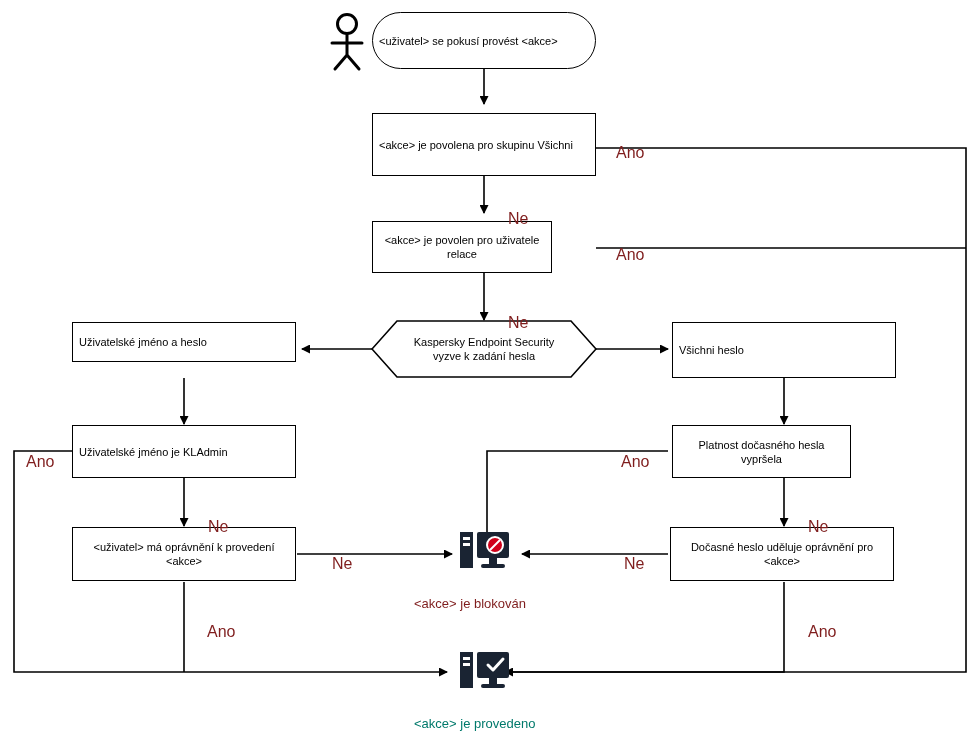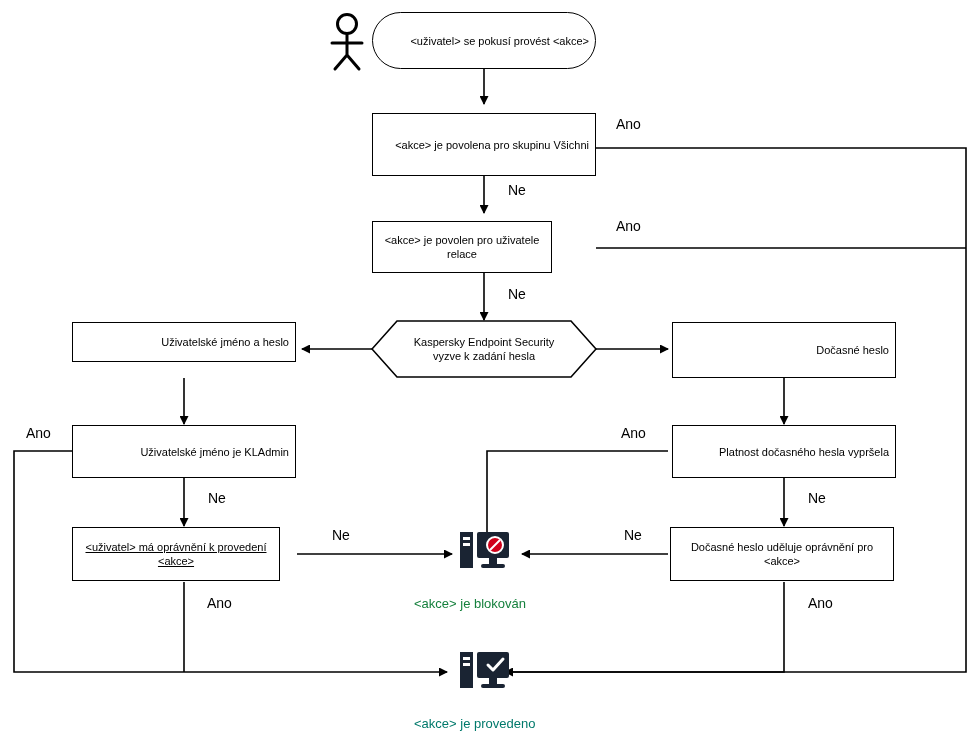--- a/index.html
+++ b/index.html
@@ -17,21 +17,21 @@
     background: #ffffff;
     overflow: hidden;
   }
   .node {
     position: absolute;
     box-sizing: border-box;
     border: 1.5px solid #000000;
     background: #ffffff;
     display: flex;
     align-items: center;
-    justify-content: flex-end;
+    justify-content: flex-start;
     text-align: center;
     font-size: 11px;
     line-height: 14px;
     color: #000000;
     padding: 2px 6px;
   }
   .rounded {
     border-radius: 30px;
   }
   .hexwrap {
@@ -44,30 +44,31 @@
     transform: translateY(-50%);
     text-align: center;
     font-size: 11px;
     line-height: 14px;
     color: #000000;
     padding: 0 28px;
     box-sizing: border-box;
   }
   .edgelabel {
     position: absolute;
-    font-size: 14px;
-    color: #000000;
+    font-size: 16px;
+    color: #7f1d1d;
     white-space: nowrap;
+    margin-top: 28px;
   }
   .caption {
     position: absolute;
     font-size: 13px;
     white-space: nowrap;
   }
-  .caption.blocked { color: #15803d; }
+  .caption.blocked { color: #7f1d1d; }
   .caption.done { color: #00796b; }
   svg.lines {
     position: absolute;
     left: 0;
     top: 0;
     width: 974px;
     height: 745px;
     pointer-events: none;
   }
   .icon-abs { position: absolute; }
@@ -145,32 +146,32 @@
       <polygon points="26,1 200,1 225,29 200,57 26,57 1,29" fill="#ffffff" stroke="#000000" stroke-width="1.6"></polygon>
     </svg>
     <div class="hexlabel">Kaspersky Endpoint Security vyzve k zadání hesla</div>
   </div>
 
   <div class="node" style="left:72px; top:322px; width:224px; height:40px;">
     <span>Uživatelské jméno a heslo</span>
   </div>
 
   <div class="node" style="left:672px; top:322px; width:224px; height:56px;">
-    <span>Dočasné heslo</span>
+    <span>Všichni heslo</span>
   </div>
 
   <div class="node" style="left:72px; top:425px; width:224px; height:53px;">
     <span>Uživatelské jméno je KLAdmin</span>
   </div>
 
-  <div class="node" style="left:672px; top:425px; width:224px; height:53px;">
+  <div class="node" style="left:672px; top:425px; width:179px; height:53px;">
     <span>Platnost dočasného hesla vypršela</span>
   </div>
 
-  <div class="node" style="left:72px; top:527px; width:208px; height:54px;text-decoration:underline;">
+  <div class="node" style="left:72px; top:527px; width:224px; height:54px;">
     <span>&lt;uživatel&gt; má oprávnění k provedení &lt;akce&gt;</span>
   </div>
 
   <div class="node" style="left:670px; top:527px; width:224px; height:54px;">
     <span>Dočasné heslo uděluje oprávnění pro &lt;akce&gt;</span>
   </div>
 
   <div class="icon-abs" style="left:455px; top:528px; width:60px; height:52px;">
     <svg width="60" height="52" viewBox="0 0 60 52">
       <rect x="5" y="4" width="13" height="36" fill="#1a2433"></rect>

